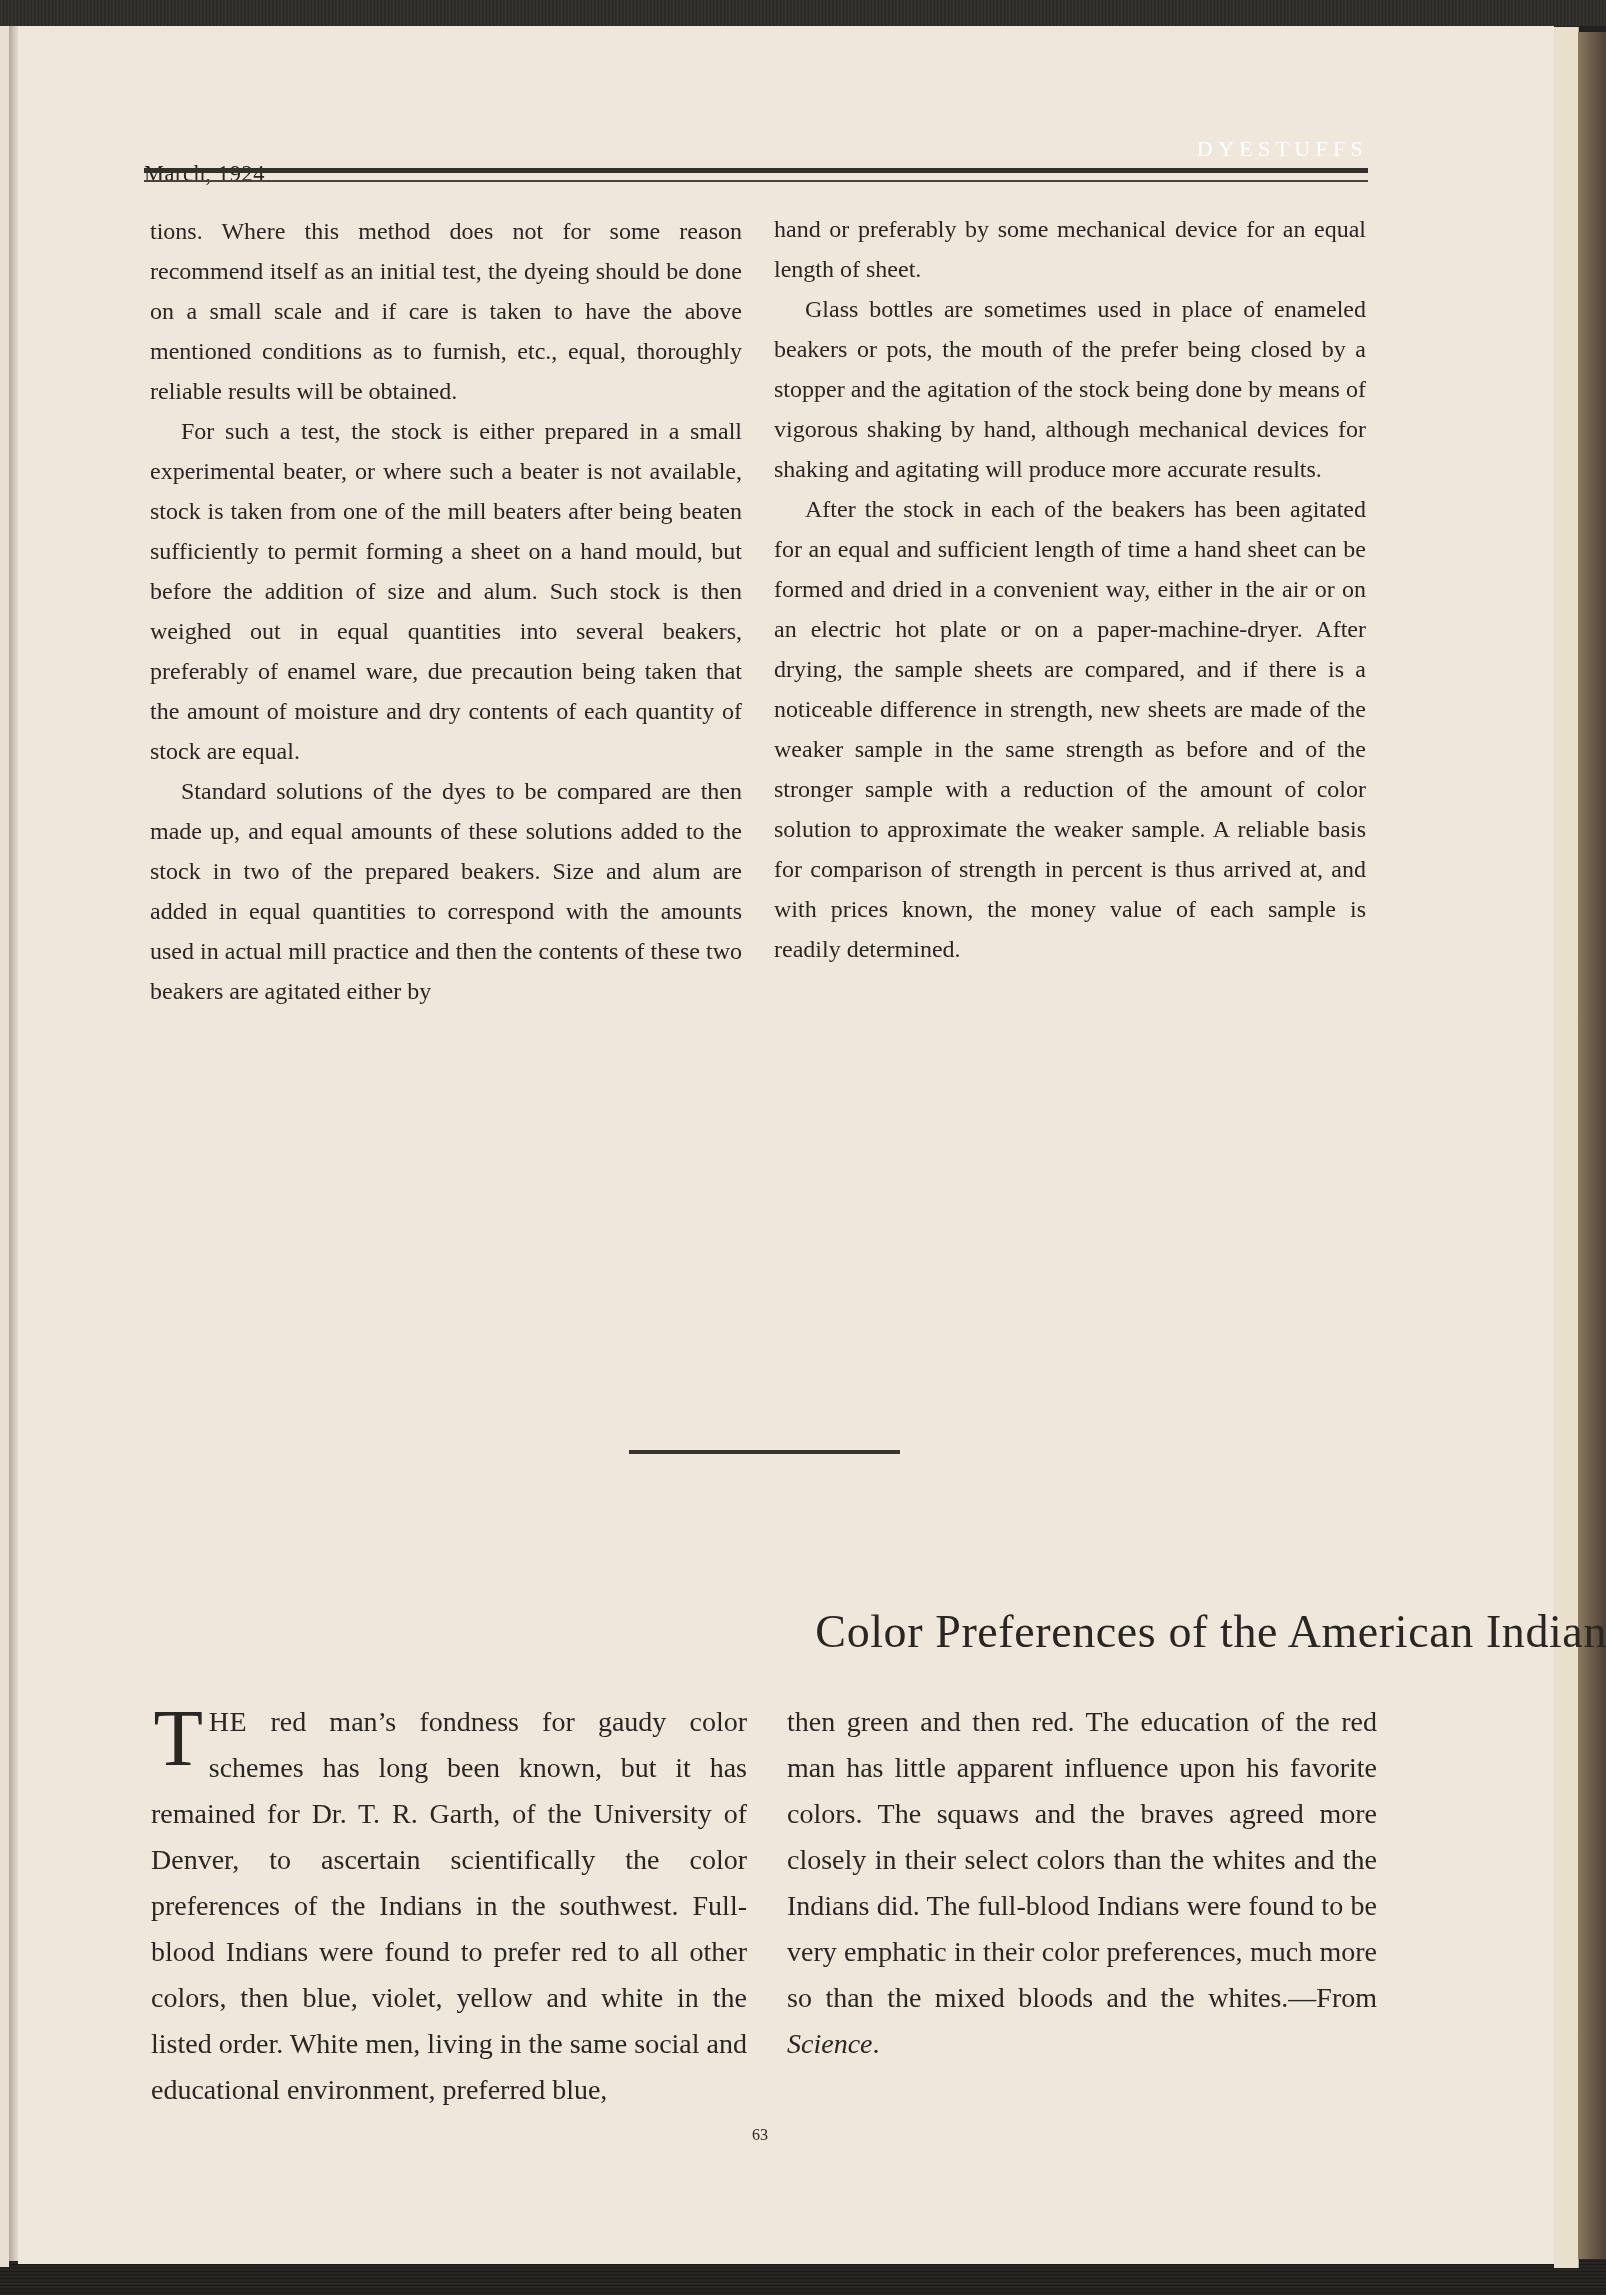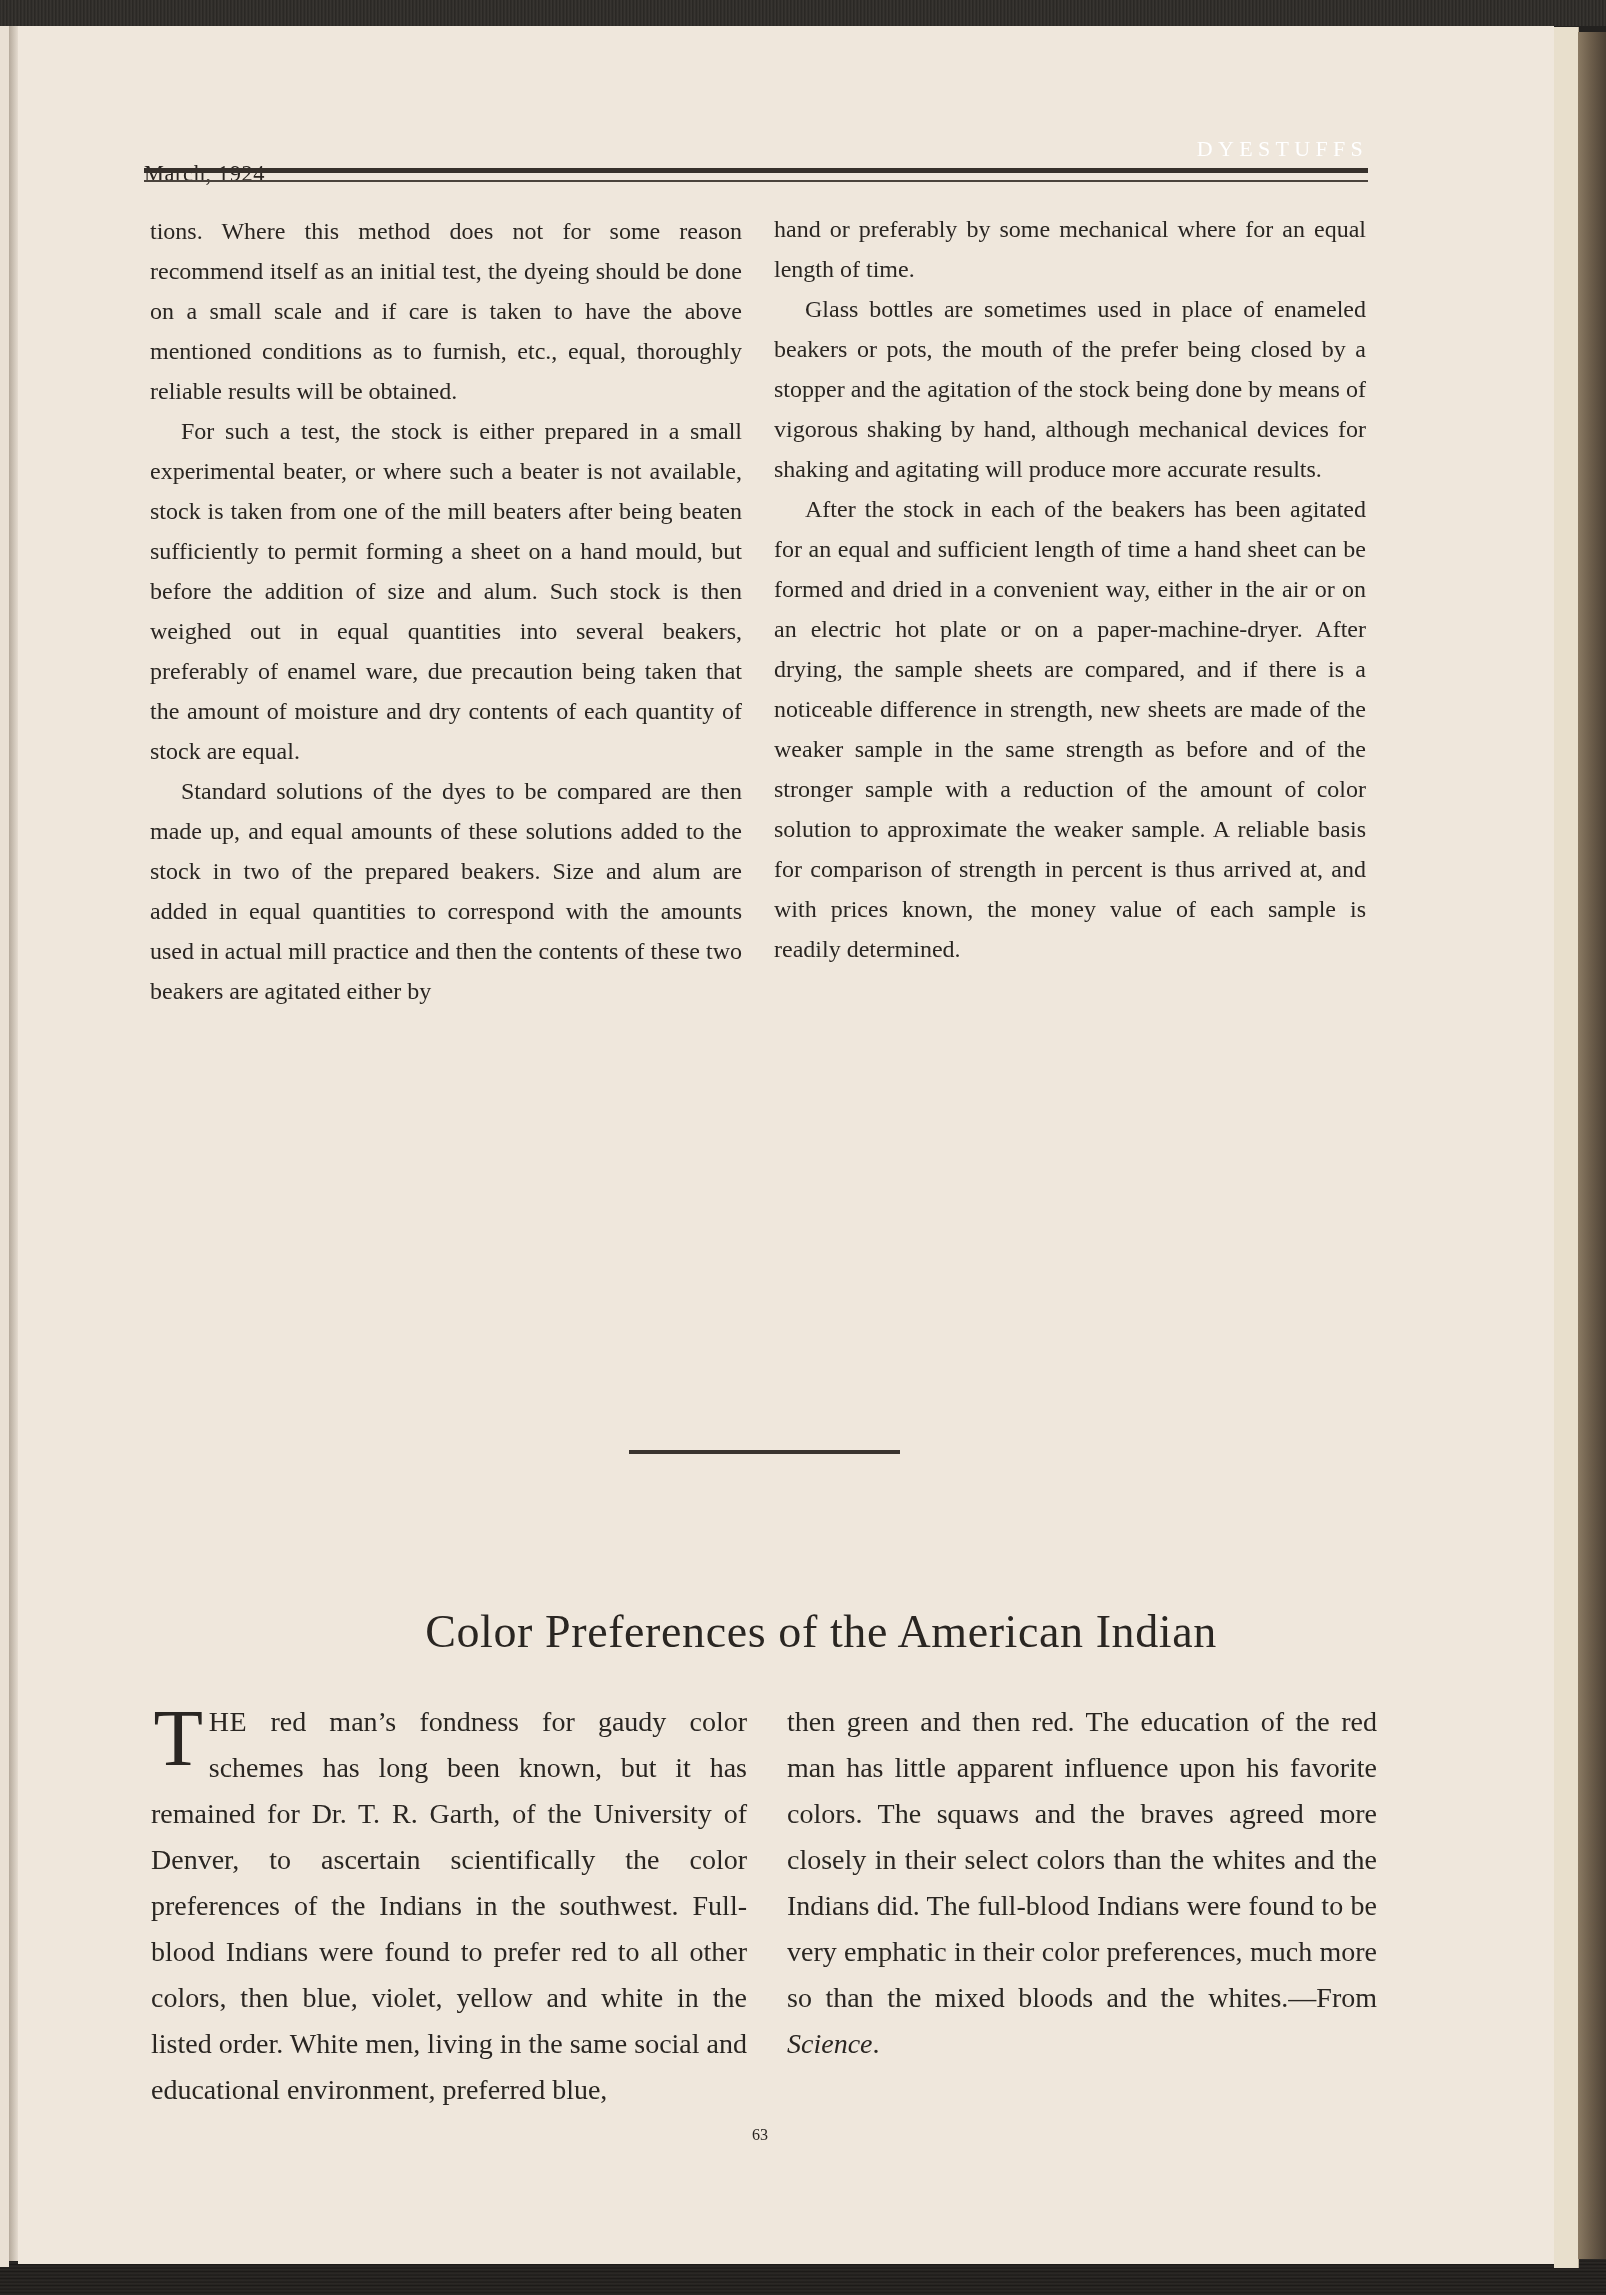--- a/index.html
+++ b/index.html
@@ -120,21 +120,21 @@
       position: absolute;
       left: 629px; top: 1450px;
       width: 271px; height: 3.5px;
       background: #3a342f;
     }
 
     .article-title {
       position: absolute;
       left: 0; top: 1605px;
       width: 1607px;
-      text-align: center;
+      text-align: right;
       font-size: 46px;
       color: #2a2622;
       letter-spacing: 0.6px;
       padding-left: 35px;
       box-sizing: border-box;
     }
 
     .art-col {
       position: absolute;
       font-size: 28px;
@@ -190,21 +190,21 @@
 <div class="rule-thick"></div>
 <div class="rule-thin"></div>
 
 <div class="col col-left-top">
   <p>tions.  Where this method does not for some reason recommend itself as an initial test, the dyeing should be done on a small scale and if care is taken to have the above mentioned conditions as to furnish, etc., equal, thoroughly reliable results will be obtained.</p>
   <p class="indent">For such a test, the stock is either prepared in a small experimental beater, or where such a beater is not available, stock is taken from one of the mill beaters after being beaten sufficiently to permit forming a sheet on a hand mould, but before the addition of size and alum.  Such stock is then weighed out in equal quantities into several beakers, preferably of enamel ware, due precaution being taken that the amount of moisture and dry contents of each quantity of stock are equal.</p>
   <p class="indent">Standard solutions of the dyes to be compared are then made up, and equal amounts of these solutions added to the stock in two of the prepared beakers. Size and alum are added in equal quantities to correspond with the amounts used in actual mill practice and then the contents of these two beakers are agitated either by</p>
 </div>
 
 <div class="col col-right-top">
-  <p>hand or preferably by some mechanical where for an equal length of time.</p>
+  <p>hand or preferably by some mechanical device for an equal length of sheet.</p>
   <p class="indent">Glass bottles are sometimes used in place of enameled beakers or pots, the mouth of the prefer being closed by a stopper and the agitation of the stock being done by means of vigorous shaking by hand, although mechanical devices for shaking and agitating will produce more accurate results.</p>
   <p class="indent">After the stock in each of the beakers has been agitated for an equal and sufficient length of time a hand sheet can be formed and dried in a convenient way, either in the air or on an electric hot plate or on a paper-machine-dryer.  After drying, the sample sheets are compared, and if there is a noticeable difference in strength, new sheets are made of the weaker sample in the same strength as before and of the stronger sample with a reduction of the amount of color solution to approximate the weaker sample.  A reliable basis for comparison of strength in percent is thus arrived at, and with prices known, the money value of each sample is readily determined.</p>
 </div>
 
 <div class="section-rule"></div>
 
 <div class="article-title">Color Preferences of the American Indian</div>
 
 <div class="art-col art-left">
   <p>

